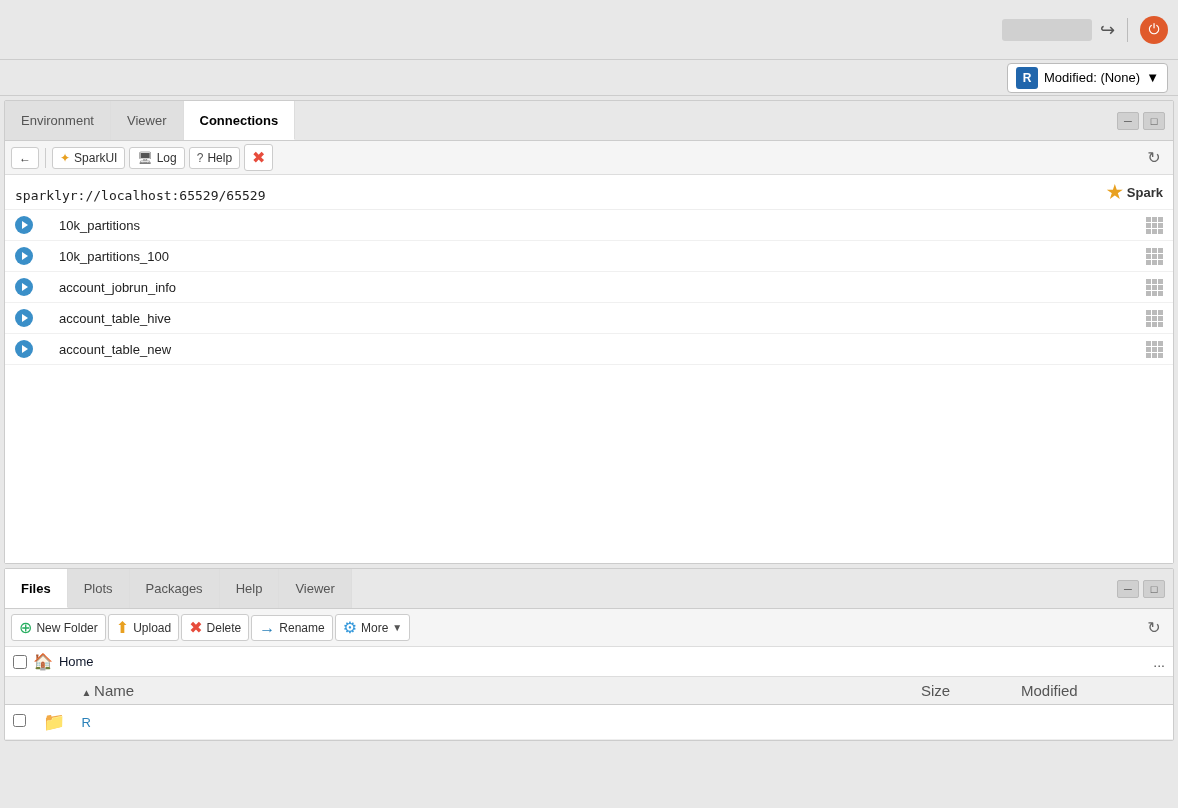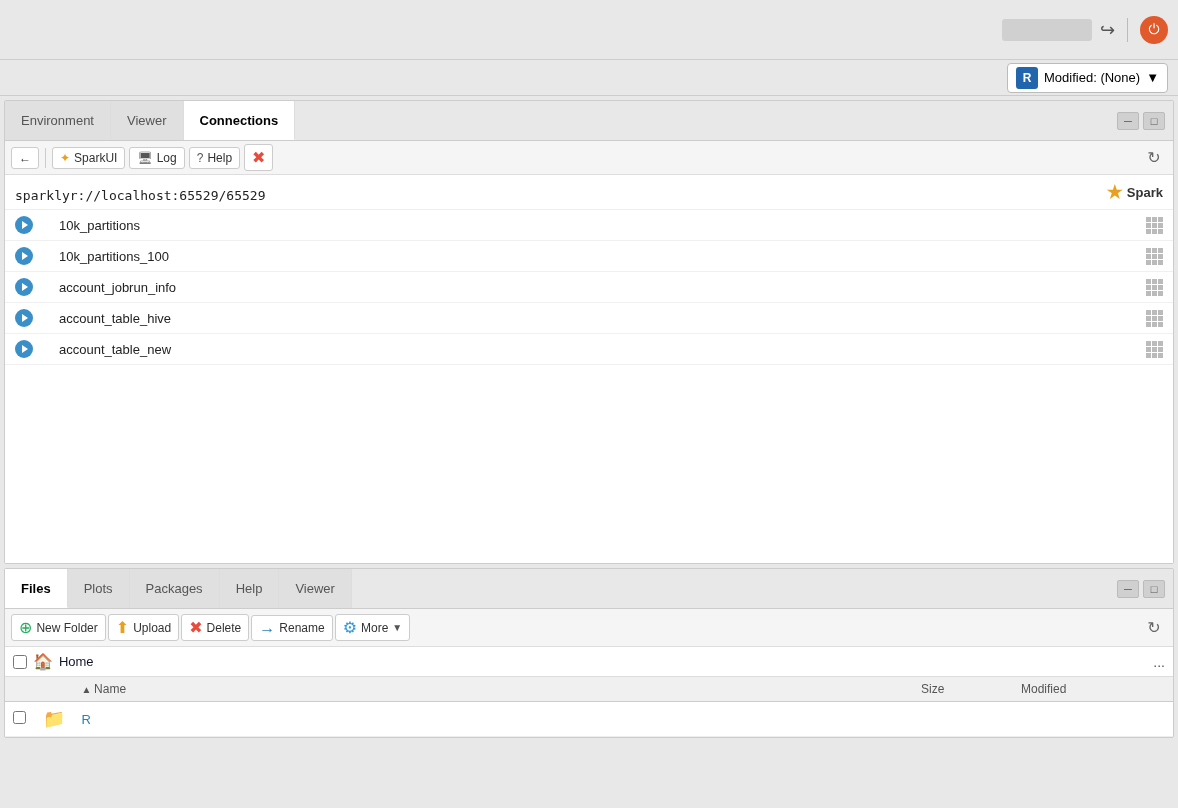--- a/index.html
+++ b/index.html
@@ -330,21 +330,21 @@
     
     .file-table {
       width: 100%;
       border-collapse: collapse;
     }
     .file-table th {
       background: #f0f0f0;
       border-bottom: 1px solid #ccc;
       padding: 5px 8px;
       text-align: left;
-      font-size: 12px;
+      font-size: 15px;
       color: #555;
       font-weight: normal;
     }
     .file-table th.sort-asc::before {
       content: '▲ ';
       font-size: 10px;
     }
     .file-table td {
       padding: 6px 8px;
       border-bottom: 1px solid #eee;

